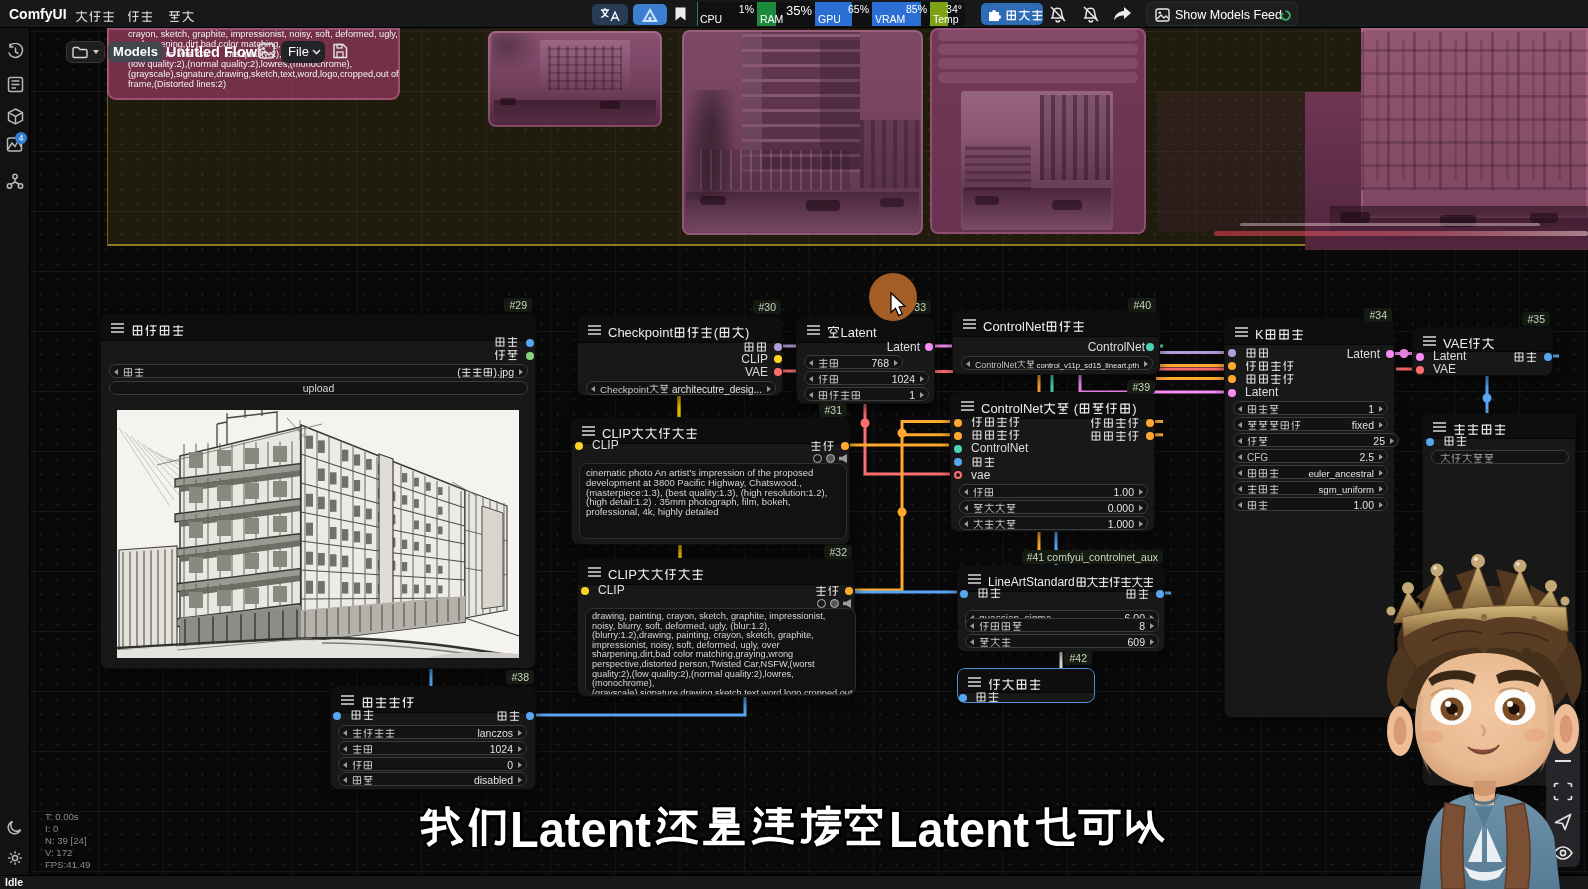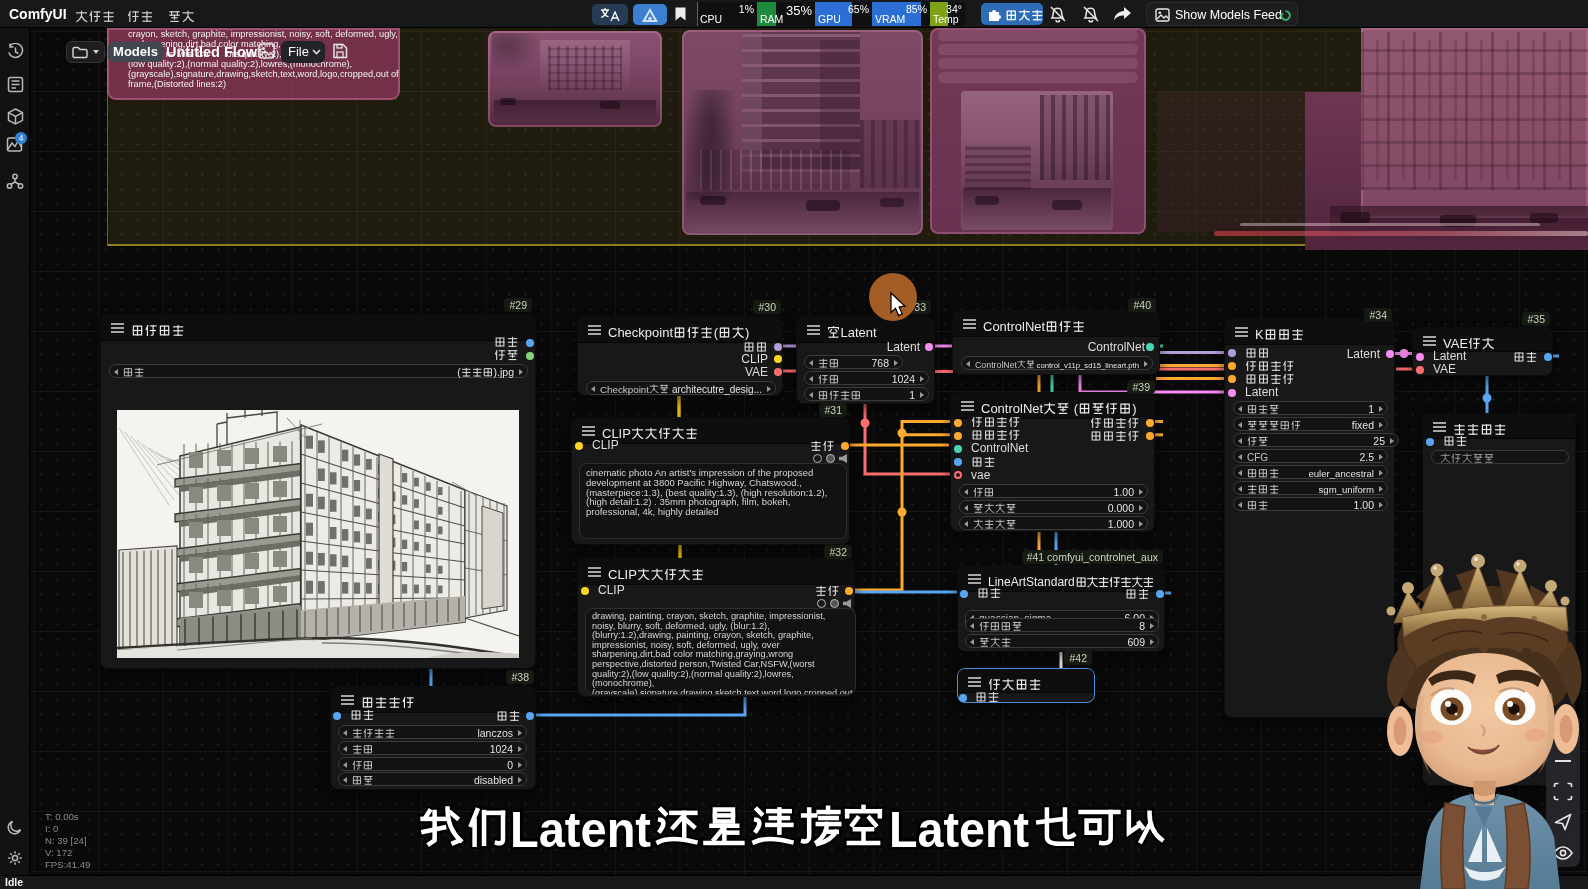--- a/index.html
+++ b/index.html
@@ -211,20 +211,21 @@
               <path d="M50 12 V88"></path>
               <path d="M20 86 H80"></path>
             </g>
             <g transform="translate(208,0)">
               <path d="M18 16 H82 V84 H18 Z"></path>
               <path d="M18 50 H82"></path>
               <path d="M50 16 V84"></path>
             </g>
           </svg><span style="font-size:10.5px;color:#e4e4e4;font-weight:normal">).jpg</span></span>
       </div>
+      <div class="wid" style="left:8px;top:66px;width:419px;height:13.5px;text-align:center;color:#d8d8d8">upload</div>
       <svg class="abs" style="left:16px;top:95px" width="402" height="248" viewBox="0 0 402 248">
         <rect width="402" height="248" fill="#f4f3ef"></rect>
         <g stroke="#c5c4bf" stroke-width="1">
           <path d="M2 18 L52 95"></path>
           <path d="M8 22 L57 90"></path>
           <path d="M14 26 L62 85"></path>
           <path d="M20 30 L67 80"></path>
           <path d="M26 34 L72 75"></path>
           <path d="M32 38 L77 70"></path>
           <path d="M38 42 L82 65"></path>

